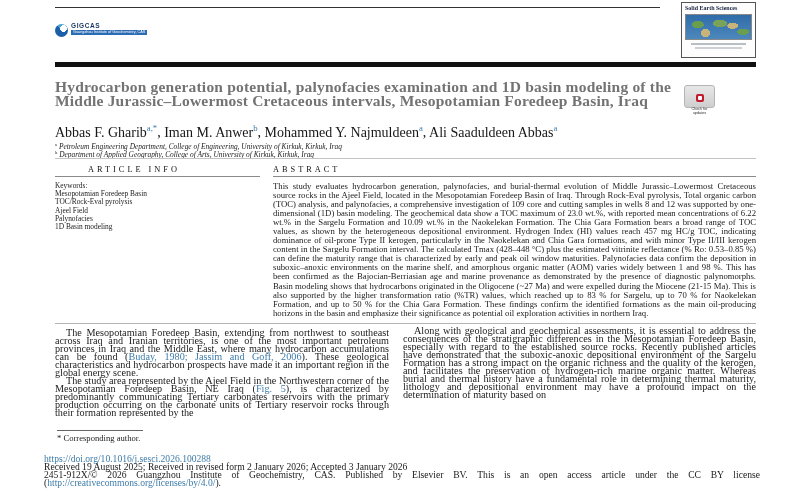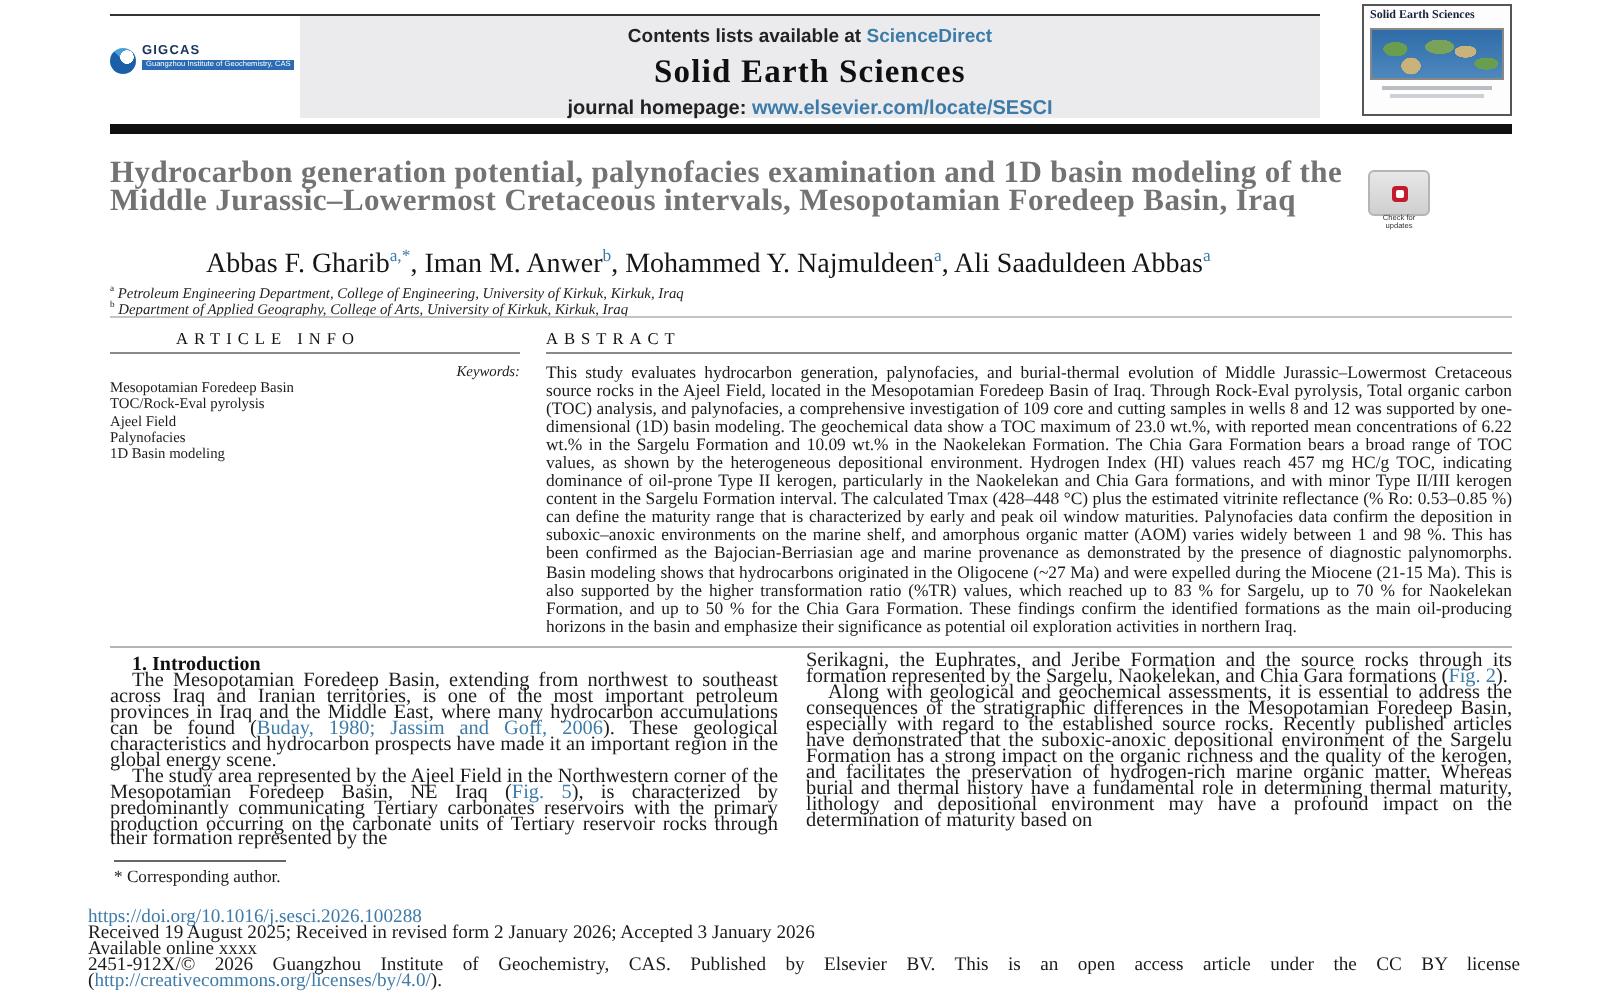--- a/index.html
+++ b/index.html
@@ -43,34 +43,34 @@
 
   
   .art-title{left:55px;top:80px;width:622px;font-size:15.5px;font-weight:bold;letter-spacing:0.2px;
       line-height:13.9px;color:#737373;}
   .badge{left:684px;top:85px;width:31px;height:23px;border:1px solid #b5b5b5;border-radius:3px;
       background:linear-gradient(#e7e7e7,#cfcfcf);text-align:center;box-sizing:border-box;padding-top:2px;}
   .badge-ico{display:inline-block;width:8px;height:8px;border-radius:2px;background:#c11b2d;position:relative;}
   .badge-ico::after{content:"";position:absolute;left:2px;top:2px;width:4px;height:4px;background:#fff;border-radius:1px;}
   .badge-txt{font-family:"Liberation Sans",sans-serif;font-size:3.8px;line-height:4px;color:#333;margin-top:1px;}
 
-  .authors{left:55px;top:126px;width:640px;font-size:14px;color:#161616;line-height:14px;margin-left:48px;}
+  .authors{left:55px;top:126px;width:640px;font-size:14px;color:#161616;line-height:14px;}
   .affils{left:55px;top:143px;width:640px;font-size:7.4px;font-style:italic;line-height:7.8px;color:#222;}
   .affils sup{font-style:normal;}
 
   .rule1{left:55px;top:158px;width:701px;height:1px;background:#c4c4c8;}
 
   
   .sec-heading{font-size:8.3px;letter-spacing:3px;color:#111;}
   .h-info{left:55px;top:165px;margin-left:33px;}
   .h-abs{left:273px;top:165px;}
   .rule-info{left:55px;top:176px;width:205px;height:1px;background:#8a8a8a;}
   .rule-abs{left:273px;top:176px;width:483px;height:1px;background:#8a8a8a;}
   .keywords{left:55px;top:182px;width:205px;font-size:7.4px;line-height:8.2px;color:#1b1b1b;}
-  .kw-label{font-style:italic;text-align:right;}
+  .kw-label{}
   .abstract{left:273px;top:182px;width:483px;font-size:8.7px;line-height:9.05px;text-align:justify;color:#1b1b1b;}
   .rule2{left:55px;top:323px;width:701px;height:1px;background:#b5b5b9;}
 
   
   .col{font-size:10.2px;line-height:7.95px;text-align:justify;color:#1b1b1b;}
   .col p{margin:0;text-indent:11px;}
   .col p.noindent{text-indent:0;}
   .col-left{left:55px;top:329px;width:334px;}
   .col-right{left:403px;top:327px;width:353px;}
   .sec1{font-size:10px;font-weight:bold;margin:0 0 6px 0;text-indent:0;color:#111;}
@@ -90,25 +90,20 @@
   <div class="abs topline"></div>
 
   <div class="abs logo">
     <span class="logo-swoosh"></span>
     <span>
       <div class="logo-name">GIGCAS</div>
       <div class="logo-strip">Guangzhou Institute of Geochemistry, CAS</div>
     </span>
   </div>
 
-  <div class="abs headerbox">
-    <div class="contents-line"><span>Contents lists available at </span><span class="lnk">ScienceDirect</span></div>
-    <div class="journal-title">Solid Earth Sciences</div>
-    <div class="homepage-line"><span>journal homepage: </span><span class="lnk">www.elsevier.com/locate/SESCI</span></div>
-  </div>
 
   <div class="abs cover">
     <div class="cover-title">Solid Earth Sciences</div>
     <div class="cover-map"></div>
     <div class="cover-bar"></div>
     <div class="cover-bar2"></div>
   </div>
 
   <div class="abs thickbar"></div>
 
@@ -140,36 +135,33 @@
     <div>Ajeel Field</div>
     <div>Palynofacies</div>
     <div>1D Basin modeling</div>
   </div>
 
   <div class="abs abstract">This study evaluates hydrocarbon generation, palynofacies, and burial-thermal evolution of Middle Jurassic–Lowermost Cretaceous source rocks in the Ajeel Field, located in the Mesopotamian Foredeep Basin of Iraq. Through Rock-Eval pyrolysis, Total organic carbon (TOC) analysis, and palynofacies, a comprehensive investigation of 109 core and cutting samples in wells 8 and 12 was supported by one-dimensional (1D) basin modeling. The geochemical data show a TOC maximum of 23.0 wt.%, with reported mean concentrations of 6.22 wt.% in the Sargelu Formation and 10.09 wt.% in the Naokelekan Formation. The Chia Gara Formation bears a broad range of TOC values, as shown by the heterogeneous depositional environment. Hydrogen Index (HI) values reach 457 mg HC/g TOC, indicating dominance of oil-prone Type II kerogen, particularly in the Naokelekan and Chia Gara formations, and with minor Type II/III kerogen content in the Sargelu Formation interval. The calculated Tmax (428–448 °C) plus the estimated vitrinite reflectance (% Ro: 0.53–0.85 %) can define the maturity range that is characterized by early and peak oil window maturities. Palynofacies data confirm the deposition in suboxic–anoxic environments on the marine shelf, and amorphous organic matter (AOM) varies widely between 1 and 98 %. This has been confirmed as the Bajocian-Berriasian age and marine provenance as demonstrated by the presence of diagnostic palynomorphs. Basin modeling shows that hydrocarbons originated in the Oligocene (~27 Ma) and were expelled during the Miocene (21-15 Ma). This is also supported by the higher transformation ratio (%TR) values, which reached up to 83 % for Sargelu, up to 70 % for Naokelekan Formation, and up to 50 % for the Chia Gara Formation. These findings confirm the identified formations as the main oil-producing horizons in the basin and emphasize their significance as potential oil exploration activities in northern Iraq.</div>
 
   <div class="abs rule2"></div>
 
   <div class="abs col col-left">
-    <p class="sec1">1. Introduction</p>
     <p><span>The Mesopotamian Foredeep Basin, extending from northwest to southeast across Iraq and Iranian territories, is one of the most important petroleum provinces in Iraq and the Middle East, where many hydrocarbon accumulations can be found (</span><span class="lnk">Buday, 1980; Jassim and Goff, 2006</span><span>). These geological characteristics and hydrocarbon prospects have made it an important region in the global energy scene.</span></p>
     <p><span>The study area represented by the Ajeel Field in the Northwestern corner of the Mesopotamian Foredeep Basin, NE Iraq (</span><span class="lnk">Fig. 5</span><span>), is characterized by predominantly communicating Tertiary carbonates reservoirs with the primary production occurring on the carbonate units of Tertiary reservoir rocks through their formation represented by the</span></p>
   </div>
 
   <div class="abs col col-right">
-    <p class="noindent"><span>Serikagni, the Euphrates, and Jeribe Formation and the source rocks through its formation represented by the Sargelu, Naokelekan, and Chia Gara formations (</span><span class="lnk">Fig. 2</span><span>).</span></p>
     <p><span>Along with geological and geochemical assessments, it is essential to address the consequences of the stratigraphic differences in the Mesopotamian Foredeep Basin, especially with regard to the established source rocks. Recently published articles have demonstrated that the suboxic-anoxic depositional environment of the Sargelu Formation has a strong impact on the organic richness and the quality of the kerogen, and facilitates the preservation of hydrogen-rich marine organic matter. Whereas burial and thermal history have a fundamental role in determining thermal maturity, lithology and depositional environment may have a profound impact on the determination of maturity based on</span></p>
   </div>
 
   <div class="abs fnrule"></div>
 
   <div class="abs footnote">
     <div>* Corresponding author.</div>
   </div>
 
   <div class="abs credits">
     <div><span class="lnk">https://doi.org/10.1016/j.sesci.2026.100288</span></div>
     <div>Received 19 August 2025; Received in revised form 2 January 2026; Accepted 3 January 2026</div>
-    <div>Available online xxxx</div>
     <div><span>2451-912X/© 2026 Guangzhou Institute of Geochemistry, CAS. Published by Elsevier BV. This is an open access article under the CC BY license (</span><span class="lnk">http://creativecommons.org/licenses/by/4.0/</span><span>).</span></div>
   </div>
 
 </div>
 
 </body></html>

